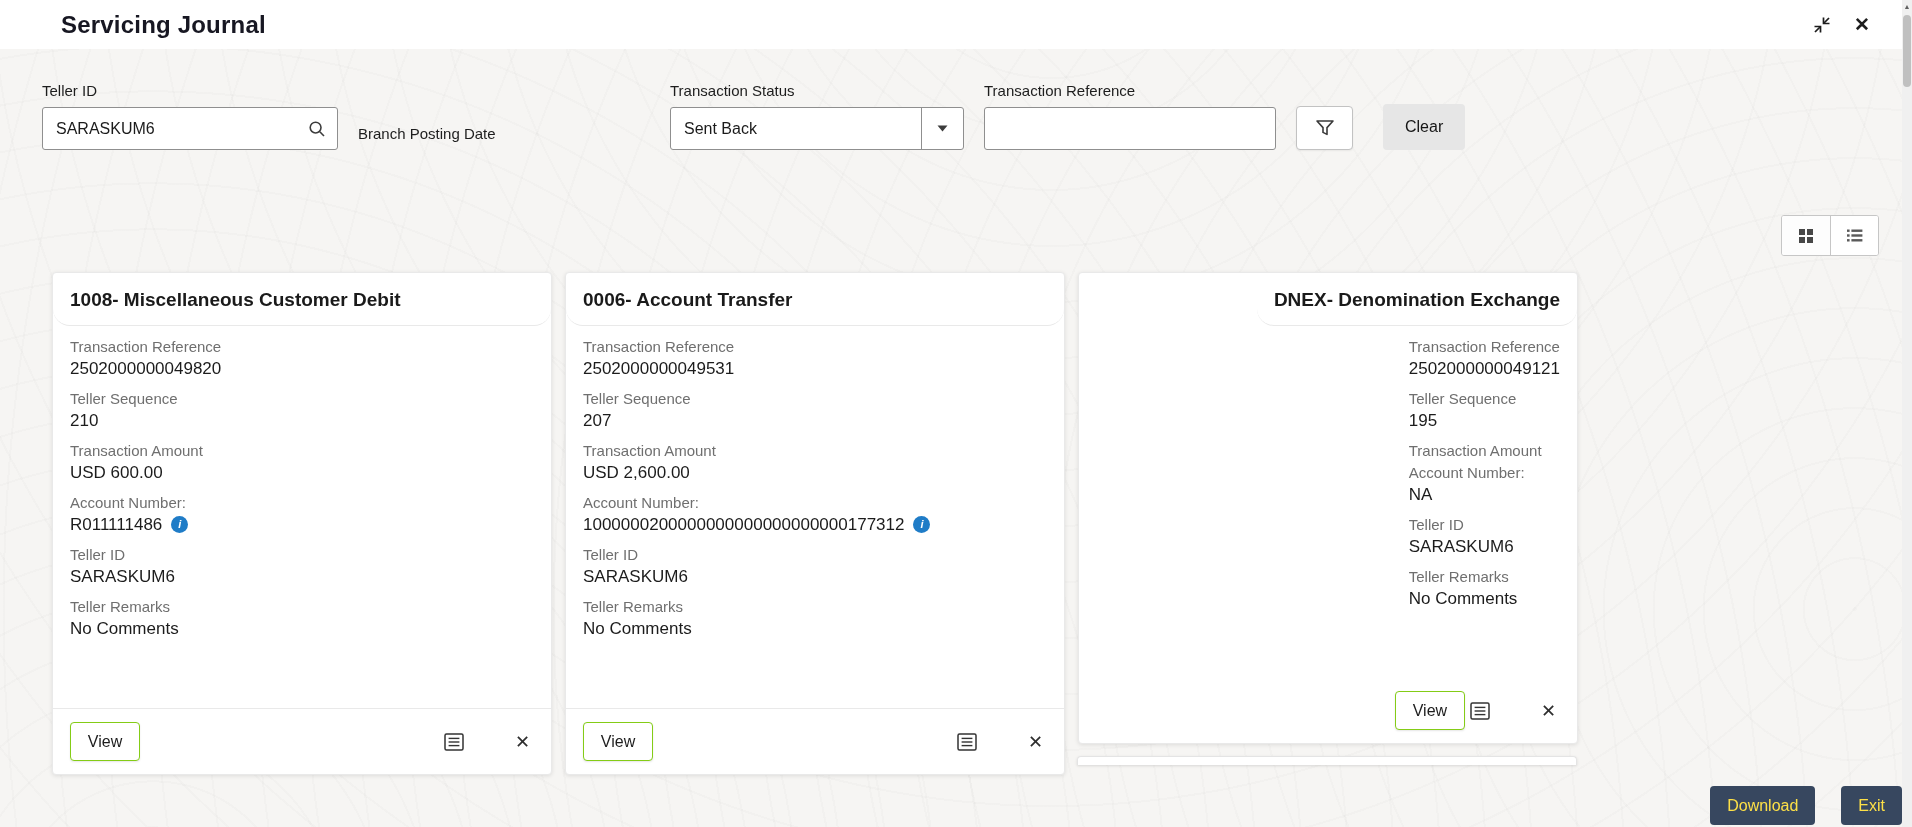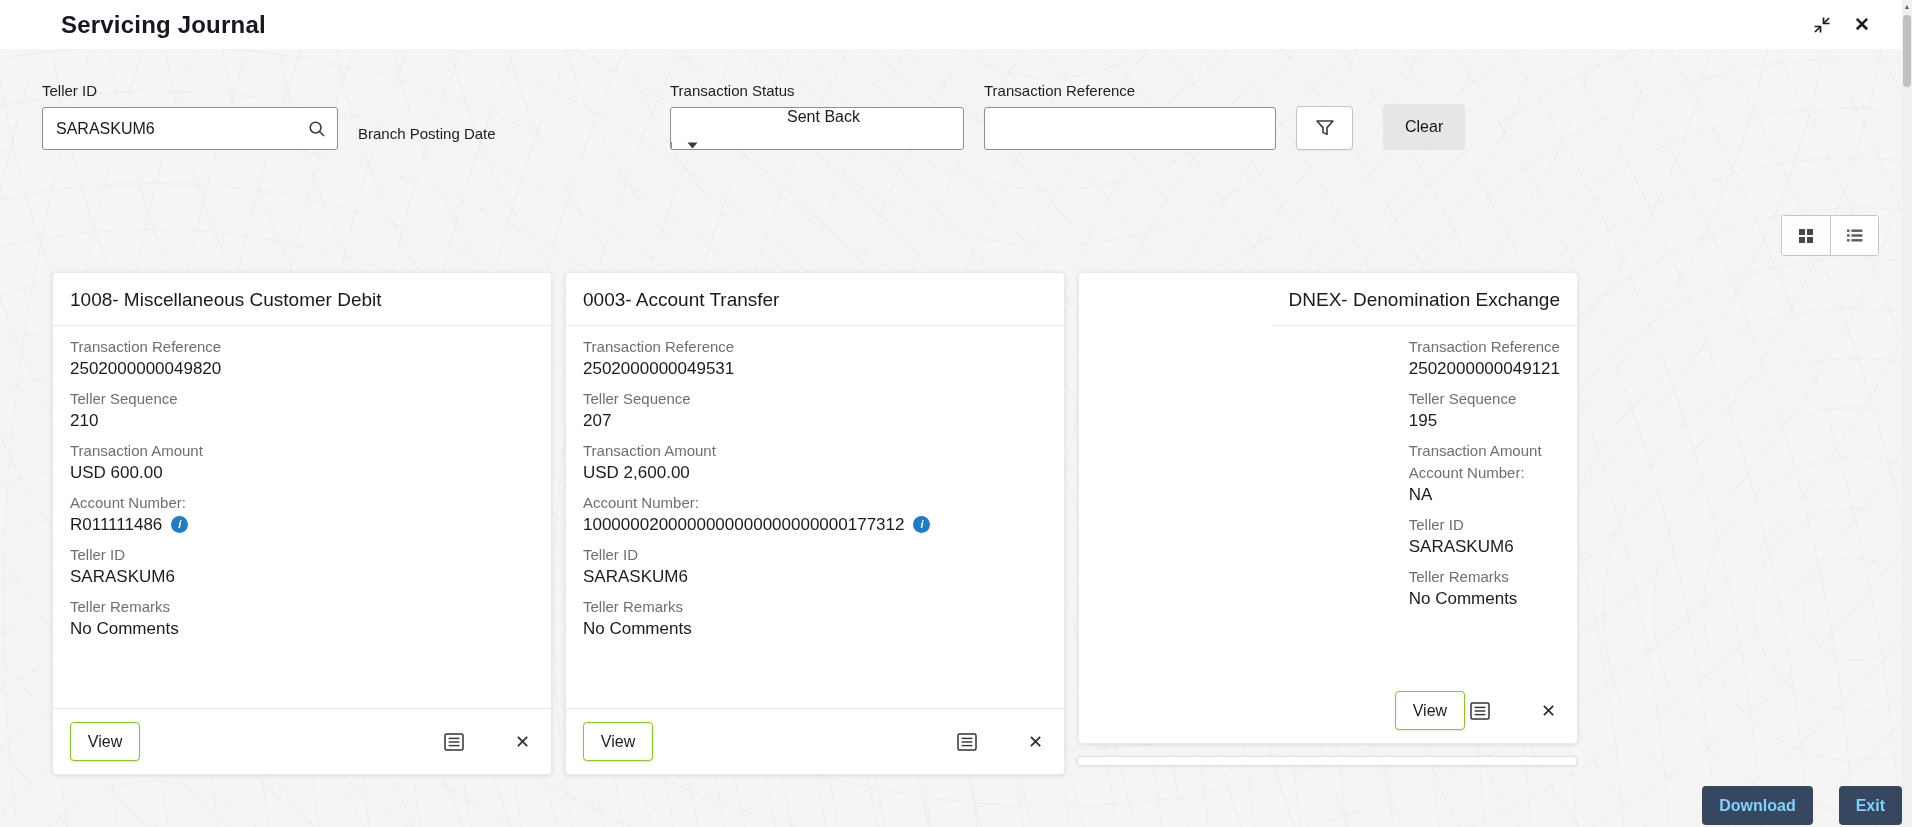--- a/index.html
+++ b/index.html
@@ -36,21 +36,21 @@
   .input-box {
     height:43px; background:#fff; border:1px solid #8f8f8f; border-radius:3px;
     display:flex; align-items:center; position:relative;
   }
   .text-input {
     border:none; outline:none; background:transparent; flex:1; min-width:0;
     font-size:16px; color:#1b1b1b; padding:0 6px 0 13px;
     font-family:"Liberation Sans","DejaVu Sans",sans-serif;
   }
   .input-icon-btn { background:none; border:none; cursor:pointer; padding:0 11px 0 4px; display:flex; align-items:center; }
-  .select-box { cursor:pointer;flex-direction:column; }
+  .select-box { cursor:pointer; }
   .select-value { flex:1; font-size:16px; color:#1b1b1b; padding-left:13px; }
   .select-caret-zone {
     width:42px; align-self:stretch; display:flex; align-items:center; justify-content:center;
     border-left:1px solid #8f8f8f; cursor:pointer;
   }
   .filter-icon-btn {
     width:57px; height:44px; background:#fff; border:1px solid #c2c2c2; border-radius:4px;
     display:flex; align-items:center; justify-content:center; cursor:pointer;
     margin-right:30px; box-shadow:0 1px 2px rgba(0,0,0,.06);
   }
@@ -71,22 +71,23 @@
   
   .cards { position:absolute; top:223px; left:52px; display:flex; align-items:flex-start; }
   .card {
     width:500px; background:#fff; border:1px solid #e9e9e9; border-radius:4px;
     box-shadow:0 1px 4px rgba(0,0,0,.10); margin-right:13px;
     display:flex; flex-direction:column;
   }
   .card.h-tall { height:503px; }
   .card.h-short { height:472px;align-items:flex-end; }
   .card-title {
-    font-size:19px; font-weight:400; color:#1a1a1a; padding:16px 17px 14px 17px;
+    font-size:19px; font-weight:700; color:#1a1a1a; padding:16px 17px 14px 17px;
     border-bottom:1px solid #e9e9e9;
+    border-radius:17px;
   }
   .card-body { padding:11px 17px 0 17px; flex:1; }
   .field { margin-bottom:9px; }
   .field-label { font-size:15px; color:#6f6f6f; line-height:20px; }
   .field-value { font-size:17px; color:#1c1c1c; line-height:23px; display:flex; align-items:center; }
   .info-icon {
     width:17px; height:17px; border-radius:50%; background:#1f7cc7; color:#fff;
     font-size:11px; font-weight:700; font-style:italic; display:inline-flex;
     align-items:center; justify-content:center; margin-left:9px; cursor:pointer; flex:0 0 auto;
   }
@@ -107,22 +108,22 @@
   
   .next-card-strip {
     position:absolute; top:707px; left:1077px; width:500px; height:9px;
     background:#fff; border:1px solid #e4e4e4; border-bottom:none;
     border-radius:4px 4px 0 0; box-shadow:0 1px 3px rgba(0,0,0,.12);
   }
 
   
   .bottom-actions { position:absolute; right:10px; bottom:2px; display:flex; gap:26px; }
   .dark-btn {
-    height:39px; padding:0 17px; background:#37475f; color:#7dd3fc; border:none; border-radius:4px;
-    font-size:16px; cursor:pointer; font-family:inherit;font-weight:bold;
+    height:39px; padding:0 17px; background:#37475f; color:#fde047; border:none; border-radius:4px;
+    font-size:16px; cursor:pointer; font-family:inherit;
   }
 
   
   .scrollbar { position:absolute; top:0; right:0; width:10px; bottom:0; background:#f0f0f0; z-index:10; }
   .scroll-arrow { position:absolute; top:3px; left:0; width:10px; text-align:center; font-size:7px; color:#606060; }
   .scroll-thumb { position:absolute; top:15px; left:1px; width:8px; height:72px; background:#c0c0c0; border-radius:4px; }
 </style>
 </head>
 <body>
 
@@ -260,21 +261,21 @@
               </svg>
           </button>
           <span class="icon-gap"></span>
           <button class="icon-btn">
               <span class="card-x">✕</span>
             </button>
         </div>
       </article>
 
       <article class="card h-tall">
-        <h2 class="card-title">0003- Account Transfer</h2>
+        <h2 class="card-title">0006- Account Transfer</h2>
         <div class="card-body">
           <div class="field">
               <div class="field-label">Transaction Reference</div>
               <div class="field-value">2502000000049531</div>
             </div>
           <div class="field">
               <div class="field-label">Teller Sequence</div>
               <div class="field-value">207</div>
             </div>
           <div class="field">

